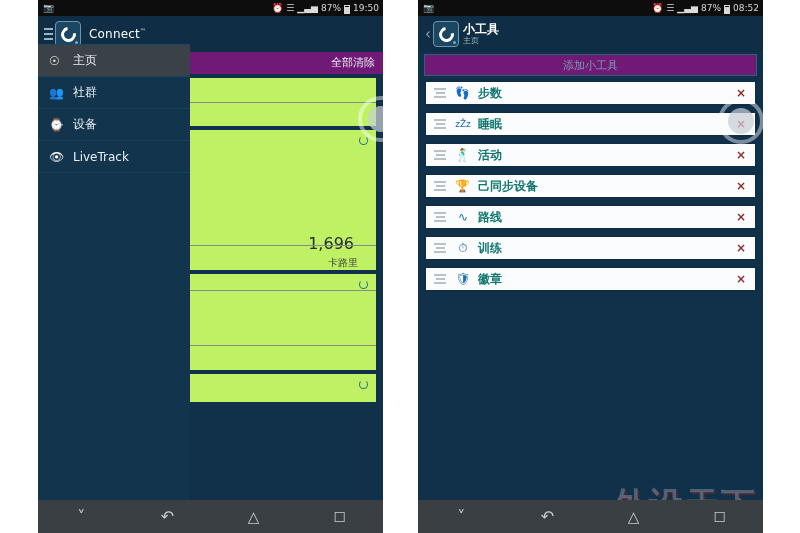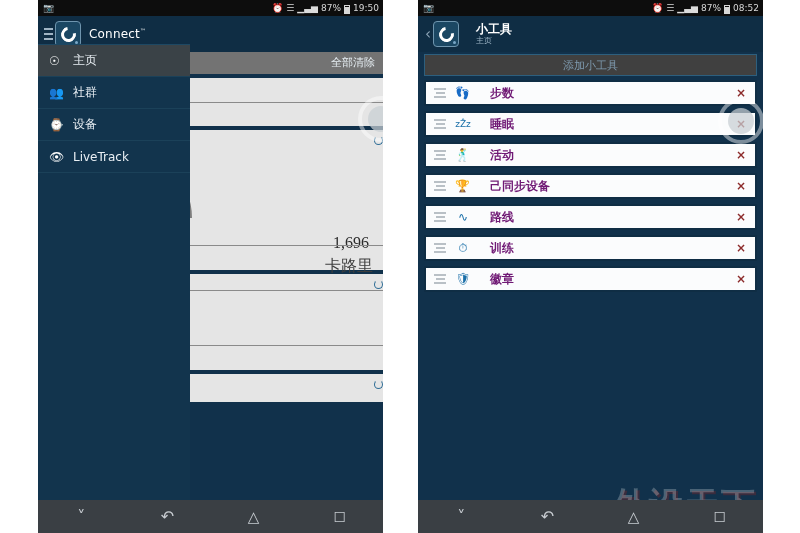--- a/index.html
+++ b/index.html
@@ -30,51 +30,51 @@
   .backchev { color:#8fa6b8; font-size:15px; margin-right:2px; margin-left:1px; }
   .applogo { width:26px; height:26px; border-radius:4px; background:#1b4763;
              border:1px solid #6f95ae; display:flex; align-items:center; justify-content:center;
              position:relative; flex:none; }
   .applogo .ring { width:15px; height:15px; border-radius:50%; border:3px solid #ffffff;
                    border-top-color:transparent; transform:rotate(35deg); }
   .applogo .dot { position:absolute; right:2px; bottom:2px; width:3px; height:3px;
                   border-radius:50%; background:#79a7c6; }
   .apptitle { color:#ffffff; font-size:12px; margin-left:8px; letter-spacing:.2px; }
   .apptitle sup { font-size:6px; vertical-align:super; }
-  .titlewrap { margin-left:17px; line-height:1.15; }
+  .titlewrap { margin-left:4px; line-height:1.15; }
   .titlewrap .t1 { color:#ffffff; font-size:12px; font-weight:bold; }
   .titlewrap .t2 { color:#9db5c6; font-size:8px; }
 
   
   .lcontent { position:absolute; left:0; top:52px; width:345px; height:481px; background:#11314b; }
-  .cleartab { position:absolute; left:0; top:0; width:345px; height:22px; background:#737373;text-align:right; }
+  .cleartab { position:absolute; left:0; top:0; width:345px; height:22px; background:#701a75;text-align:right; }
   .cleartab span { position:absolute; right:8px; top:3px; color:#e6eef3; font-size:11px; }
 
-  .gcard { position:absolute; left:20px; width:333px; background:#e5e5e5;font-family:Liberation Serif, serif; }
+  .gcard { position:absolute; left:5px; width:333px; background:#bef264; }
   .gcard .refresh { position:absolute; right:8px; top:6px; width:9px; height:9px;
                     border:1.5px solid #2f6d96; border-radius:50%; border-top-color:transparent; }
   .hairline { position:absolute; left:0; width:100%; height:1px; background:#8a8a8a; }
 
   .card-a { top:26px; height:48px; }
   .card-b { top:78px; height:140px; }
   .card-c { top:222px; height:96px; }
   .card-d { top:322px; height:28px; }
 
   .meta-time { position:absolute; left:10px; top:8px; color:#3b3b3b; font-size:10px; }
   .meta-time .pin { color:#3b3b3b; }
   .gauge { position:absolute; left:-6px; top:18px; width:140px; height:140px;
            border-radius:50%; border:14px solid #7c7c7c; border-right-color:transparent;
            border-bottom-color:transparent; transform:rotate(45deg); }
   .steps-num { position:absolute; left:12px; top:44px; color:#2b2b2b; font-size:28px; letter-spacing:0; }
   .steps-lab { position:absolute; left:34px; top:76px; color:#3d3d3d; font-size:10px; }
   .goal-num { position:absolute; left:10px; top:94px; color:#2b2b2b; font-size:19px; }
   .goal-pen { position:absolute; left:70px; top:96px; color:#3f82ad; font-size:13px; transform:rotate(-30deg); }
   .goal-lab { position:absolute; left:20px; top:118px; color:#3d3d3d; font-size:10px; }
   .cal-num { position:absolute; right:22px; top:104px; color:#2b2b2b; font-size:16px; }
-  .cal-lab { position:absolute; right:18px; top:126px; color:#3d3d3d; font-size:16px; }
+  .cal-lab { position:absolute; right:18px; top:126px; color:#3d3d3d; font-size:10px; }
   .likes { position:absolute; left:4px; top:152px; color:#2f6d96; font-size:11px; }
   .detail-btn { position:absolute; left:14px; bottom:5px; color:#2f6d96; font-size:11px; }
 
   .sync-t1 { position:absolute; left:4px; top:22px; color:#2b2b2b; font-size:12px; }
   .sync-t2 { position:absolute; left:2px; top:40px; color:#2f6d96; font-size:10px; }
 
   
   .drawer { position:absolute; left:0; top:44px; width:152px; bottom:33px;
             background:#12344d; border-top:1px solid #1d4863; }
   .dr-item { height:32px; display:flex; align-items:center; padding-left:11px;
@@ -82,34 +82,34 @@
   .dr-item.active { background:#3a4247; }
   .dr-ico { width:20px; display:flex; align-items:center; justify-content:flex-start;
             color:#ffffff; }
   .dr-lab { margin-left:4px; }
   .dr-foot { position:absolute; left:0; right:0; bottom:-33px; height:33px;
              background:#3a3a3a; display:flex; align-items:center; }
   .dr-foot .slot { flex:1; display:flex; align-items:center; justify-content:center; }
 
   
   .addbar { position:absolute; left:6px; top:54px; width:333px; height:22px;
-            background:#404040; border:1px solid #2d5f7e; display:flex;
+            background:#701a75; border:1px solid #2d5f7e; display:flex;
             align-items:center; justify-content:center; }
   .addbar span { color:#7f9bb0; font-size:11px; }
 
   .wlist { position:absolute; left:6px; top:80px; width:333px; }
   .wrow { position:relative; height:26px; background:#fbfcfd; border:2px solid #0f2d44;
           border-radius:1px; margin-bottom:5px; display:flex; align-items:center; }
   .grip { width:12px; height:10px; margin-left:8px; display:flex; flex-direction:column;
           justify-content:space-between; flex:none; }
   .grip i { height:2px; background:#b9c0c6; display:block; }
   .grip i:nth-child(1){ width:12px; } .grip i:nth-child(2){ width:9px; margin-left:1.5px; }
   .grip i:nth-child(3){ width:12px; }
   .wico { width:20px; margin-left:7px; color:#1a6fa8; font-size:12px; text-align:center; flex:none; }
-  .wlab { margin-left:17px; color:#701a75; font-size:12px; font-weight:bold; }
+  .wlab { margin-left:5px; color:#0f766e; font-size:12px; font-weight:bold; }
   .wdel { position:absolute; right:9px; color:#8c2b2b; font-size:12px; font-weight:bold; }
 
   
   .touch { position:absolute; border-radius:50%; pointer-events:none; }
   .touch.o { border:4px solid rgba(255,255,255,.45); }
   .touch.i { background:rgba(200,206,210,.72); }
 
   
   .navbar { position:absolute; left:0; bottom:0; width:345px; height:33px;
             background:#3a3f44; display:flex; align-items:center; }

